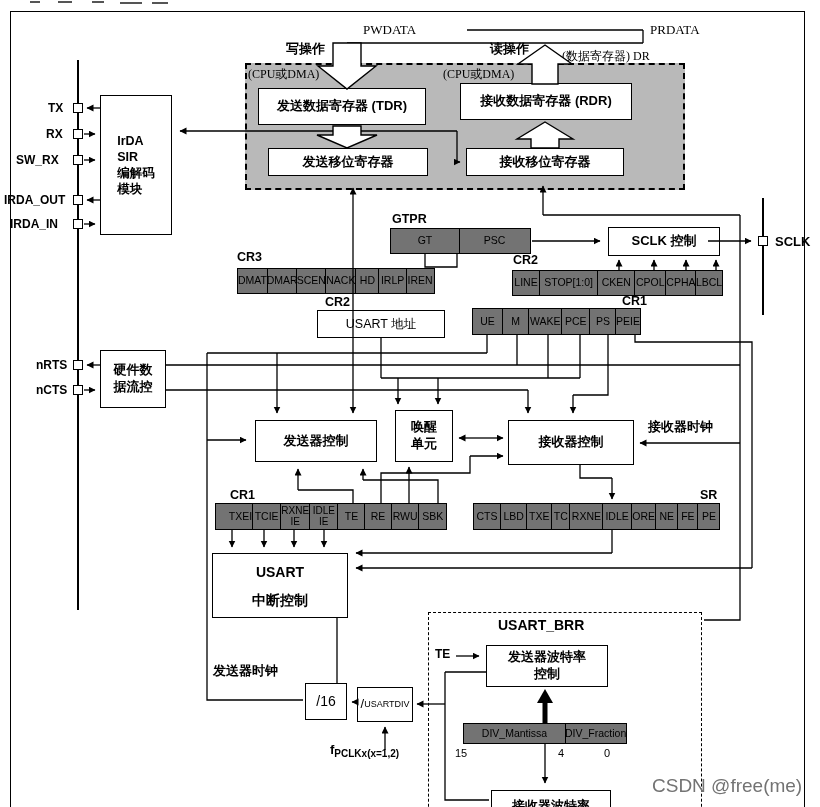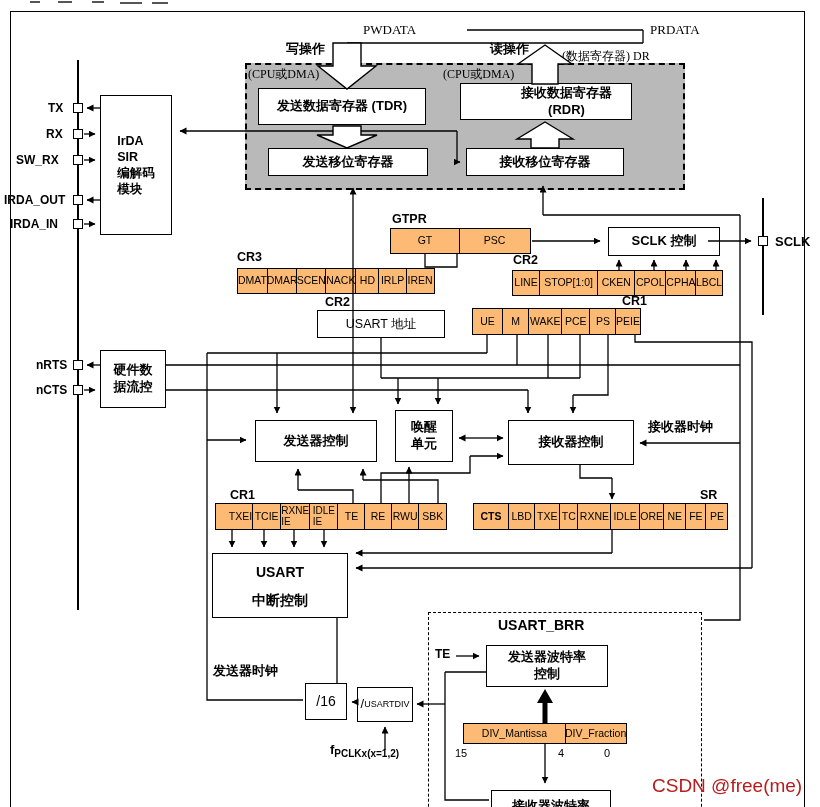--- a/index.html
+++ b/index.html
@@ -9,33 +9,33 @@
     border:1.6px solid #000;box-sizing:border-box;z-index:0;}
   svg{position:absolute;left:0;top:0;pointer-events:none;}
   #svg-under{z-index:1;}
   #svg-over{z-index:6;}
   .graybox{position:absolute;background:#b9b9b9;border:2px dashed #000;box-sizing:border-box;z-index:2;}
   .dashedbox{position:absolute;border:1.6px dashed #000;box-sizing:border-box;z-index:2;}
   .box{position:absolute;background:#fff;border:1.5px solid #000;box-sizing:border-box;
     display:flex;align-items:center;justify-content:center;text-align:center;
     font-weight:bold;font-size:13px;line-height:1.3;white-space:pre-line;z-index:3;}
   .reg-row{position:absolute;display:flex;z-index:4;}
-  .reg-cell{border:1.4px solid #000;background:#fdba74;box-sizing:border-box;height:100%;
-    display:flex;align-items:center;justify-content:center;
+  .reg-cell{border:1.4px solid #000;background:#737373;box-sizing:border-box;height:100%;
+    display:flex;align-items:center;justify-content:center;text-align:center;
     font-size:10.5px;line-height:1.05;white-space:pre-line;}
   .reg-label{position:absolute;font-weight:bold;font-size:12.5px;z-index:4;}
   .lbl{position:absolute;font-size:13px;font-weight:bold;z-index:5;white-space:nowrap;}
   .lbl-serif{position:absolute;font-size:13px;font-family:"Liberation Serif",serif;z-index:5;white-space:nowrap;}
   .pin-sq{position:absolute;width:10px;height:10px;background:#fff;border:1.5px solid #000;
     box-sizing:border-box;z-index:3;}
   .pin-lbl{position:absolute;font-weight:bold;font-size:12px;z-index:5;white-space:nowrap;}
   .irq-box{line-height:2.0;font-size:14px;}
   .small-caps{font-size:9px;letter-spacing:0;}
   .sub{font-size:10px;vertical-align:-3px;}
-  .watermark{position:absolute;z-index:9;font-size:19px;color:#b91c1c;white-space:nowrap;}
+  .watermark{position:absolute;z-index:9;font-size:19px;color:#737373;white-space:nowrap;}
   .bit-idx{position:absolute;font-size:11px;z-index:5;}
 </style>
 </head>
 <body>
 
 <div id="stage">
 
   <div class="outer-border"></div>
 
   <svg id="svg-under" width="820" height="807">
@@ -51,21 +51,21 @@
 
   <div class="lbl-serif" style="left:363px;top:22px;">PWDATA</div>
   <div class="lbl-serif" style="left:650px;top:22px;">PRDATA</div>
   <div class="lbl" style="left:286px;top:40px;">写操作</div>
   <div class="lbl" style="left:490px;top:40px;">读操作</div>
   <div class="lbl-serif" style="left:562px;top:48px;font-size:12px;">(数据寄存器) DR</div>
   <div class="lbl-serif" style="left:248px;top:66px;font-size:12px;z-index:3;">(CPU或DMA)</div>
   <div class="lbl-serif" style="left:443px;top:66px;font-size:12px;z-index:3;">(CPU或DMA)</div>
 
   <div class="box" style="left:258px;top:88px;width:168px;height:37px;">发送数据寄存器 (TDR)</div>
-  <div class="box" style="left:460px;top:83px;width:172px;height:37px;padding-left:41px;">接收数据寄存器 (RDR)</div>
+  <div class="box" style="left:460px;top:83px;width:172px;height:37px;">接收数据寄存器 (RDR)</div>
   <div class="box" style="left:268px;top:148px;width:160px;height:28px;">发送移位寄存器</div>
   <div class="box" style="left:466px;top:148px;width:158px;height:28px;">接收移位寄存器</div>
 
   <div class="box" style="left:100px;top:350px;width:66px;height:58px;">硬件数
 据流控</div>
 
   <div class="box" style="left:100px;top:95px;width:72px;height:140px;font-size:12.5px;text-align:left;">IrDA
 SIR
 编解码
 模块</div>
@@ -145,21 +145,21 @@
       <div class="reg-cell" style="width: 30px; margin-left: -1.4px; font-size: 10px;">IDLE
 IE</div>
       <div class="reg-cell" style="width: 28px; margin-left: -1.4px;">TE</div>
       <div class="reg-cell" style="width: 28px; margin-left: -1.4px;">RE</div>
       <div class="reg-cell" style="width: 29px; margin-left: -1.4px;">RWU</div>
       <div class="reg-cell" style="width: 29px; margin-left: -1.4px;">SBK</div>
     </div>
 
   <div class="reg-label" style="left:700px;top:488px;">SR</div>
   <div class="reg-row" style="left:473px;top:503px;height:27px;">
-      <div class="reg-cell" style="width: 36px; font-weight: bold;">CTS</div>
+      <div class="reg-cell" style="width: 28px;">CTS</div>
       <div class="reg-cell" style="width: 28px; margin-left: -1.4px;">LBD</div>
       <div class="reg-cell" style="width: 26px; margin-left: -1.4px;">TXE</div>
       <div class="reg-cell" style="width: 20px; margin-left: -1.4px;">TC</div>
       <div class="reg-cell" style="width: 34px; margin-left: -1.4px;">RXNE</div>
       <div class="reg-cell" style="width: 30px; margin-left: -1.4px;">IDLE</div>
       <div class="reg-cell" style="width: 26px; margin-left: -1.4px;">ORE</div>
       <div class="reg-cell" style="width: 23px; margin-left: -1.4px;">NE</div>
       <div class="reg-cell" style="width: 22px; margin-left: -1.4px;">FE</div>
       <div class="reg-cell" style="width: 23px; margin-left: -1.4px;">PE</div>
     </div>

